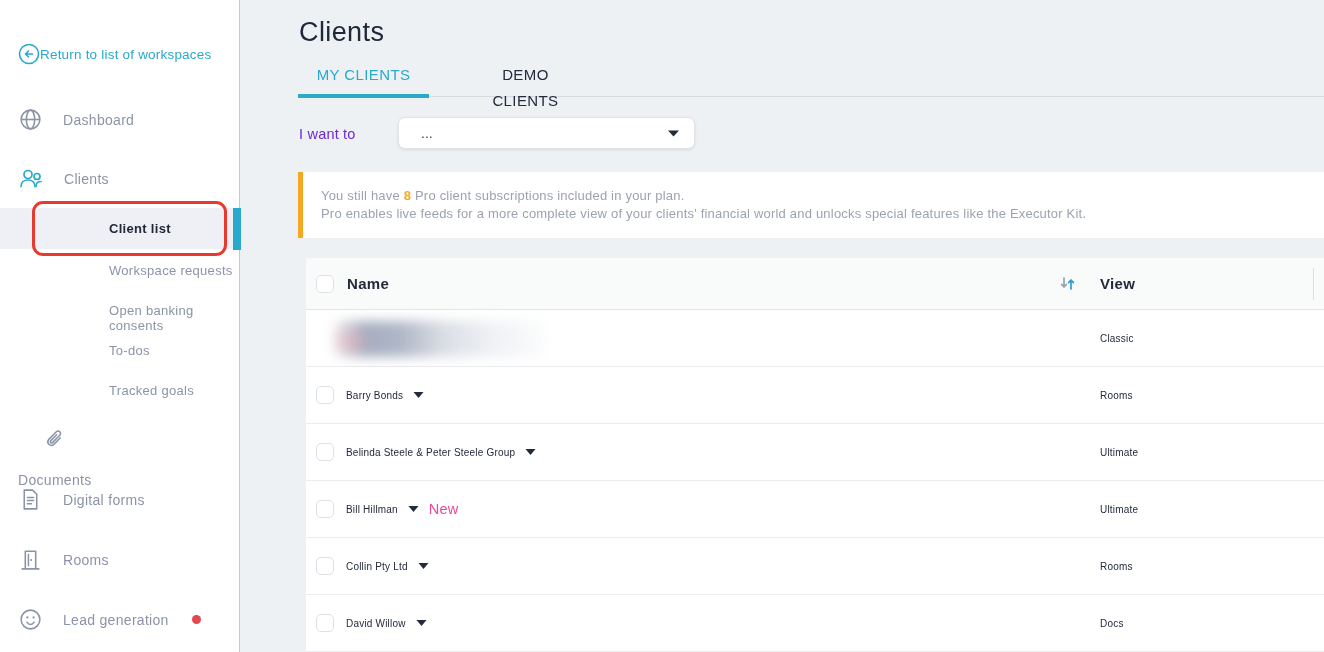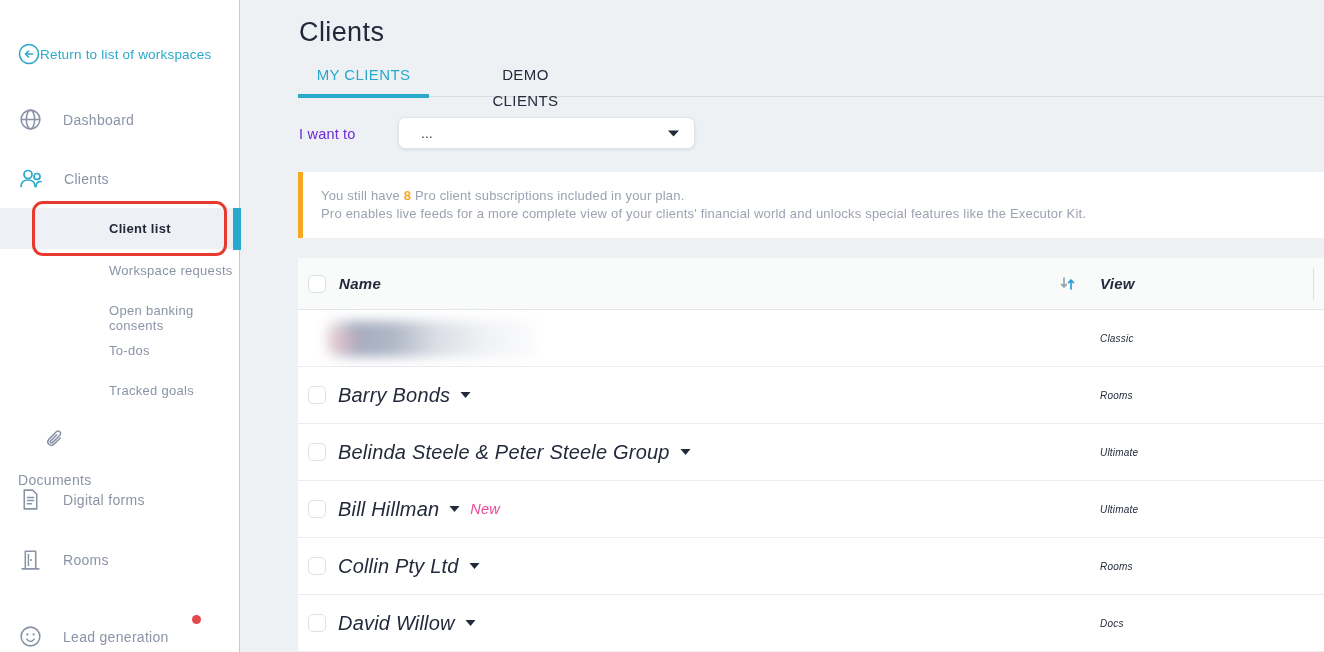--- a/index.html
+++ b/index.html
@@ -43,36 +43,36 @@
     box-shadow:0 1px 3px rgba(40,50,70,.10); cursor:pointer;
     display:flex; align-items:center; padding:0 14px 0 22px; }
   .dropdown .dd-value { flex:1; font-size:14px; color:#3a4254; }
 
   .notice { position:absolute; left:57px; right:0; top:172px; height:66px;
     background:#ffffff; border-left:5px solid #F7A823; padding:15px 0 0 18px; }
   .notice p { font-size:13px; line-height:17.5px; color:#9CA3B0; letter-spacing:.2px; }
   .notice .count { color:#F7A823; font-weight:700; }
 
   
-  .table { position:absolute; left:57px; right:0; top:258px; height:394px;font-style:italic; }
+  .table { position:absolute; left:65px; right:0; top:258px; height:394px; }
   .thead { height:52px; background:#f9fafa; border-bottom:1px solid #e4e5e7;
     display:flex; align-items:center; padding-left:10px; position:relative; }
   .th { font-size:15px; font-weight:700; color:#232A3B; letter-spacing:.3px; }
   .th-name { margin-left:13px; }
   .spacer { flex:1; }
   .sort-icon { margin-right:24px; cursor:pointer; display:flex; align-items:center; }
   .col-view { width:224px; }
   .head-divider { position:absolute; right:10px; top:10px; width:1px; height:32px; background:#dddfe2; }
 
   .trow { height:57px; background:#ffffff; border-bottom:1px solid #ececee;
     display:flex; align-items:center; padding-left:10px; position:relative; }
   .cb { width:18px; height:18px; border:1px solid #dde1e6; border-radius:5px;
     background:#fff; flex:0 0 auto; cursor:pointer; }
   .name-cell { margin-left:12px; display:flex; align-items:center; gap:10px; }
-  .cname { font-size:20px; color:#232A3B; letter-spacing:.2px; cursor:pointer; }
+  .cname { font-size:10px; color:#232A3B; letter-spacing:.2px; cursor:pointer; }
   .badge-new { font-size:14.5px; color:#ec4899; letter-spacing:.2px;text-align:right; }
   .view-val { font-size:10px; color:#232A3B; letter-spacing:.2px; }
   .caret { cursor:pointer; display:flex; align-items:center; }
 
   .redacted-blur { position:absolute; left:28px; top:11px; width:212px; height:36px;
     border-radius:8px;
     background:
       radial-gradient(ellipse 18% 60% at 8% 55%, rgba(231,168,180,.60), rgba(231,168,180,0) 70%),
       linear-gradient(90deg, rgba(236,224,228,.55) 0%, rgba(106,122,152,.62) 14%,
         rgba(112,126,154,.55) 32%, rgba(168,176,193,.42) 52%,
@@ -140,21 +140,21 @@
   <div class="side-row" style="top:547px;">
     <svg width="25" height="25" viewBox="0 0 24 24">
       <path d="M4 21 H20" fill="none" stroke="#8B94A6" stroke-width="1.5" stroke-linecap="round"></path>
       <path d="M7 21 V4 h10 v17" fill="none" stroke="#8B94A6" stroke-width="1.5" stroke-linejoin="round"></path>
       <path d="M10 6.5 v12" fill="none" stroke="#8B94A6" stroke-width="1.4"></path>
       <circle cx="12.6" cy="12.5" r="1" fill="#8B94A6"></circle>
     </svg>
     <span class="lbl">Rooms</span>
   </div>
 
-  <div class="side-row" style="top:624px;align-items:center;">
+  <div class="side-row" style="top:607px;align-items:center;">
     <svg width="25" height="25" viewBox="0 0 24 24">
       <circle cx="12" cy="12" r="9" fill="none" stroke="#8B94A6" stroke-width="1.5"></circle>
       <circle cx="9" cy="10" r="1.1" fill="#8B94A6"></circle>
       <circle cx="15" cy="10" r="1.1" fill="#8B94A6"></circle>
       <path d="M8.5 14.5 c1 1.6 2.3 2.2 3.5 2.2 s2.5-.6 3.5-2.2" fill="none" stroke="#8B94A6" stroke-width="1.4" stroke-linecap="round"></path>
     </svg>
     <span class="lbl">Lead generation</span>
   </div>
   <div class="red-dot"></div>
 </div>

